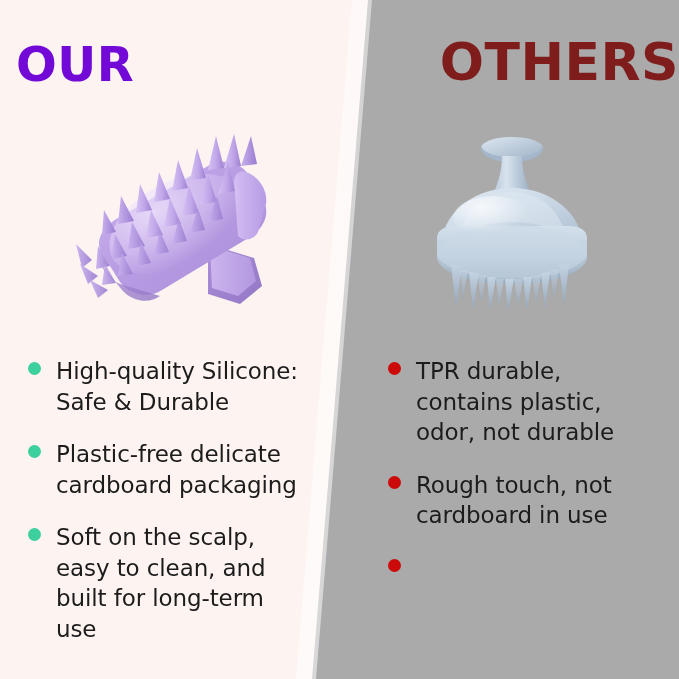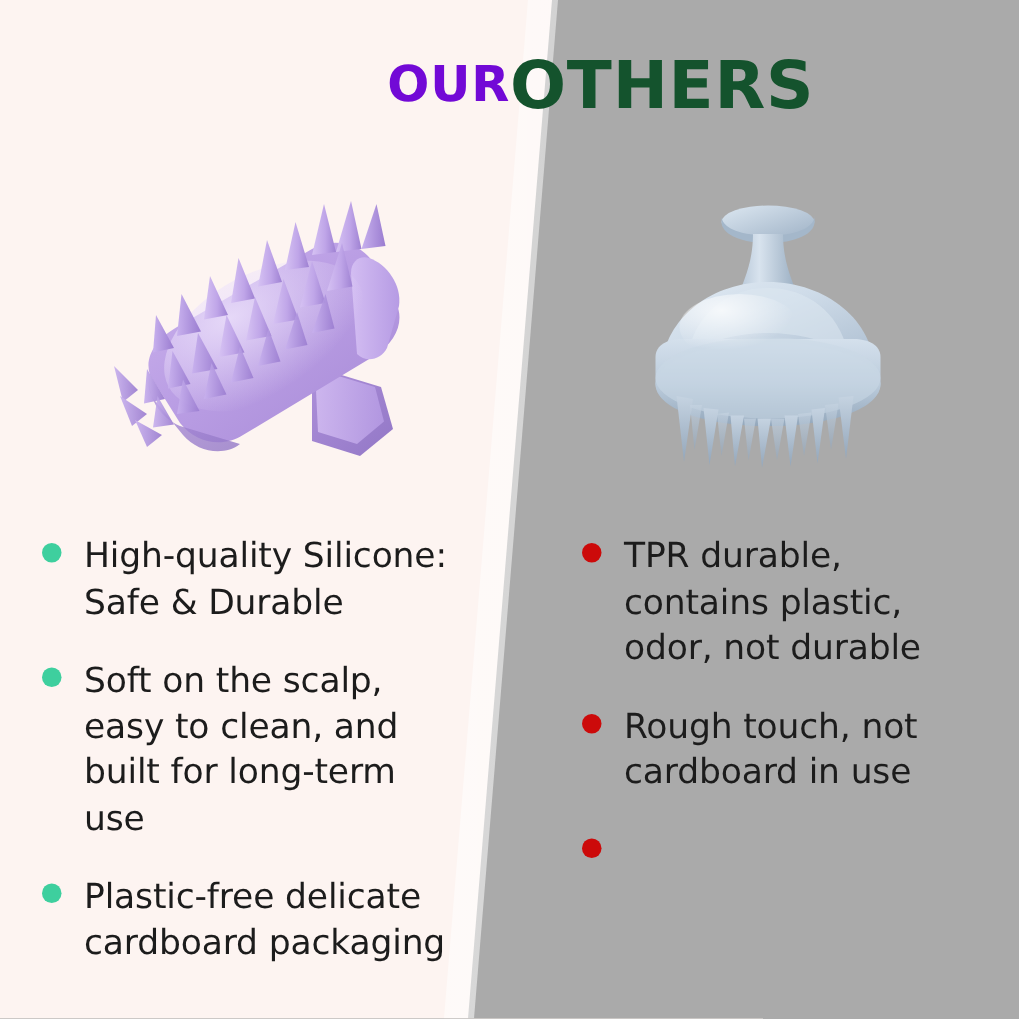--- a/index.html
+++ b/index.html
@@ -31,30 +31,30 @@
 
   
   .heading {
     position:absolute;
     font-weight:700;
     letter-spacing:0.5px;
     white-space:nowrap;
     font-family:"DejaVu Sans", sans-serif;
   }
   #heading-our {
-    left:0; width:340px; top:36px;
-    text-align:right;
-    font-size:33px;
+    left:16px; width:340px; top:36px;
+    text-align:left;
+    font-size:48px;
     color:#7209D6;
   }
   #heading-others {
     left:340px; width:339px; top:32px;
-    text-align:left;
-    font-size:44px;
-    color:#14532d;
+    text-align:right;
+    font-size:52px;
+    color:#7f1d1d;
   }
 
   
   .product { position:absolute; }
   #product-our   { left:58px;  top:118px; width:230px; height:200px; }
   #product-other { left:415px; top:130px; width:195px; height:185px; }
 
   
   .list { position:absolute; }
   #list-our   { left:28px;  top:356px; width:278px; }
@@ -251,26 +251,26 @@
     </svg>
   </div>
 
   <div class="list" id="list-our">
     <div class="bullet-row">
       <span class="dot"></span>
       <span class="bullet-text">High-quality Silicone: Safe &amp; Durable</span>
     </div>
     <div class="bullet-row">
       <span class="dot"></span>
+      <span class="bullet-text">Plastic-free delicate cardboard packaging</span>
+    </div>
+    <div class="bullet-row">
+      <span class="dot"></span>
       <span class="bullet-text">Soft on the scalp, easy to clean, and built for long-term use</span>
     </div>
-    <div class="bullet-row">
-      <span class="dot"></span>
-      <span class="bullet-text">Plastic-free delicate cardboard packaging</span>
-    </div>
   </div>
 
   <div class="list" id="list-other">
     <div class="bullet-row">
       <span class="dot"></span>
       <span class="bullet-text">TPR durable, contains plastic, odor, not durable</span>
     </div>
     <div class="bullet-row">
       <span class="dot"></span>
       <span class="bullet-text">Rough touch, not cardboard in use</span>

